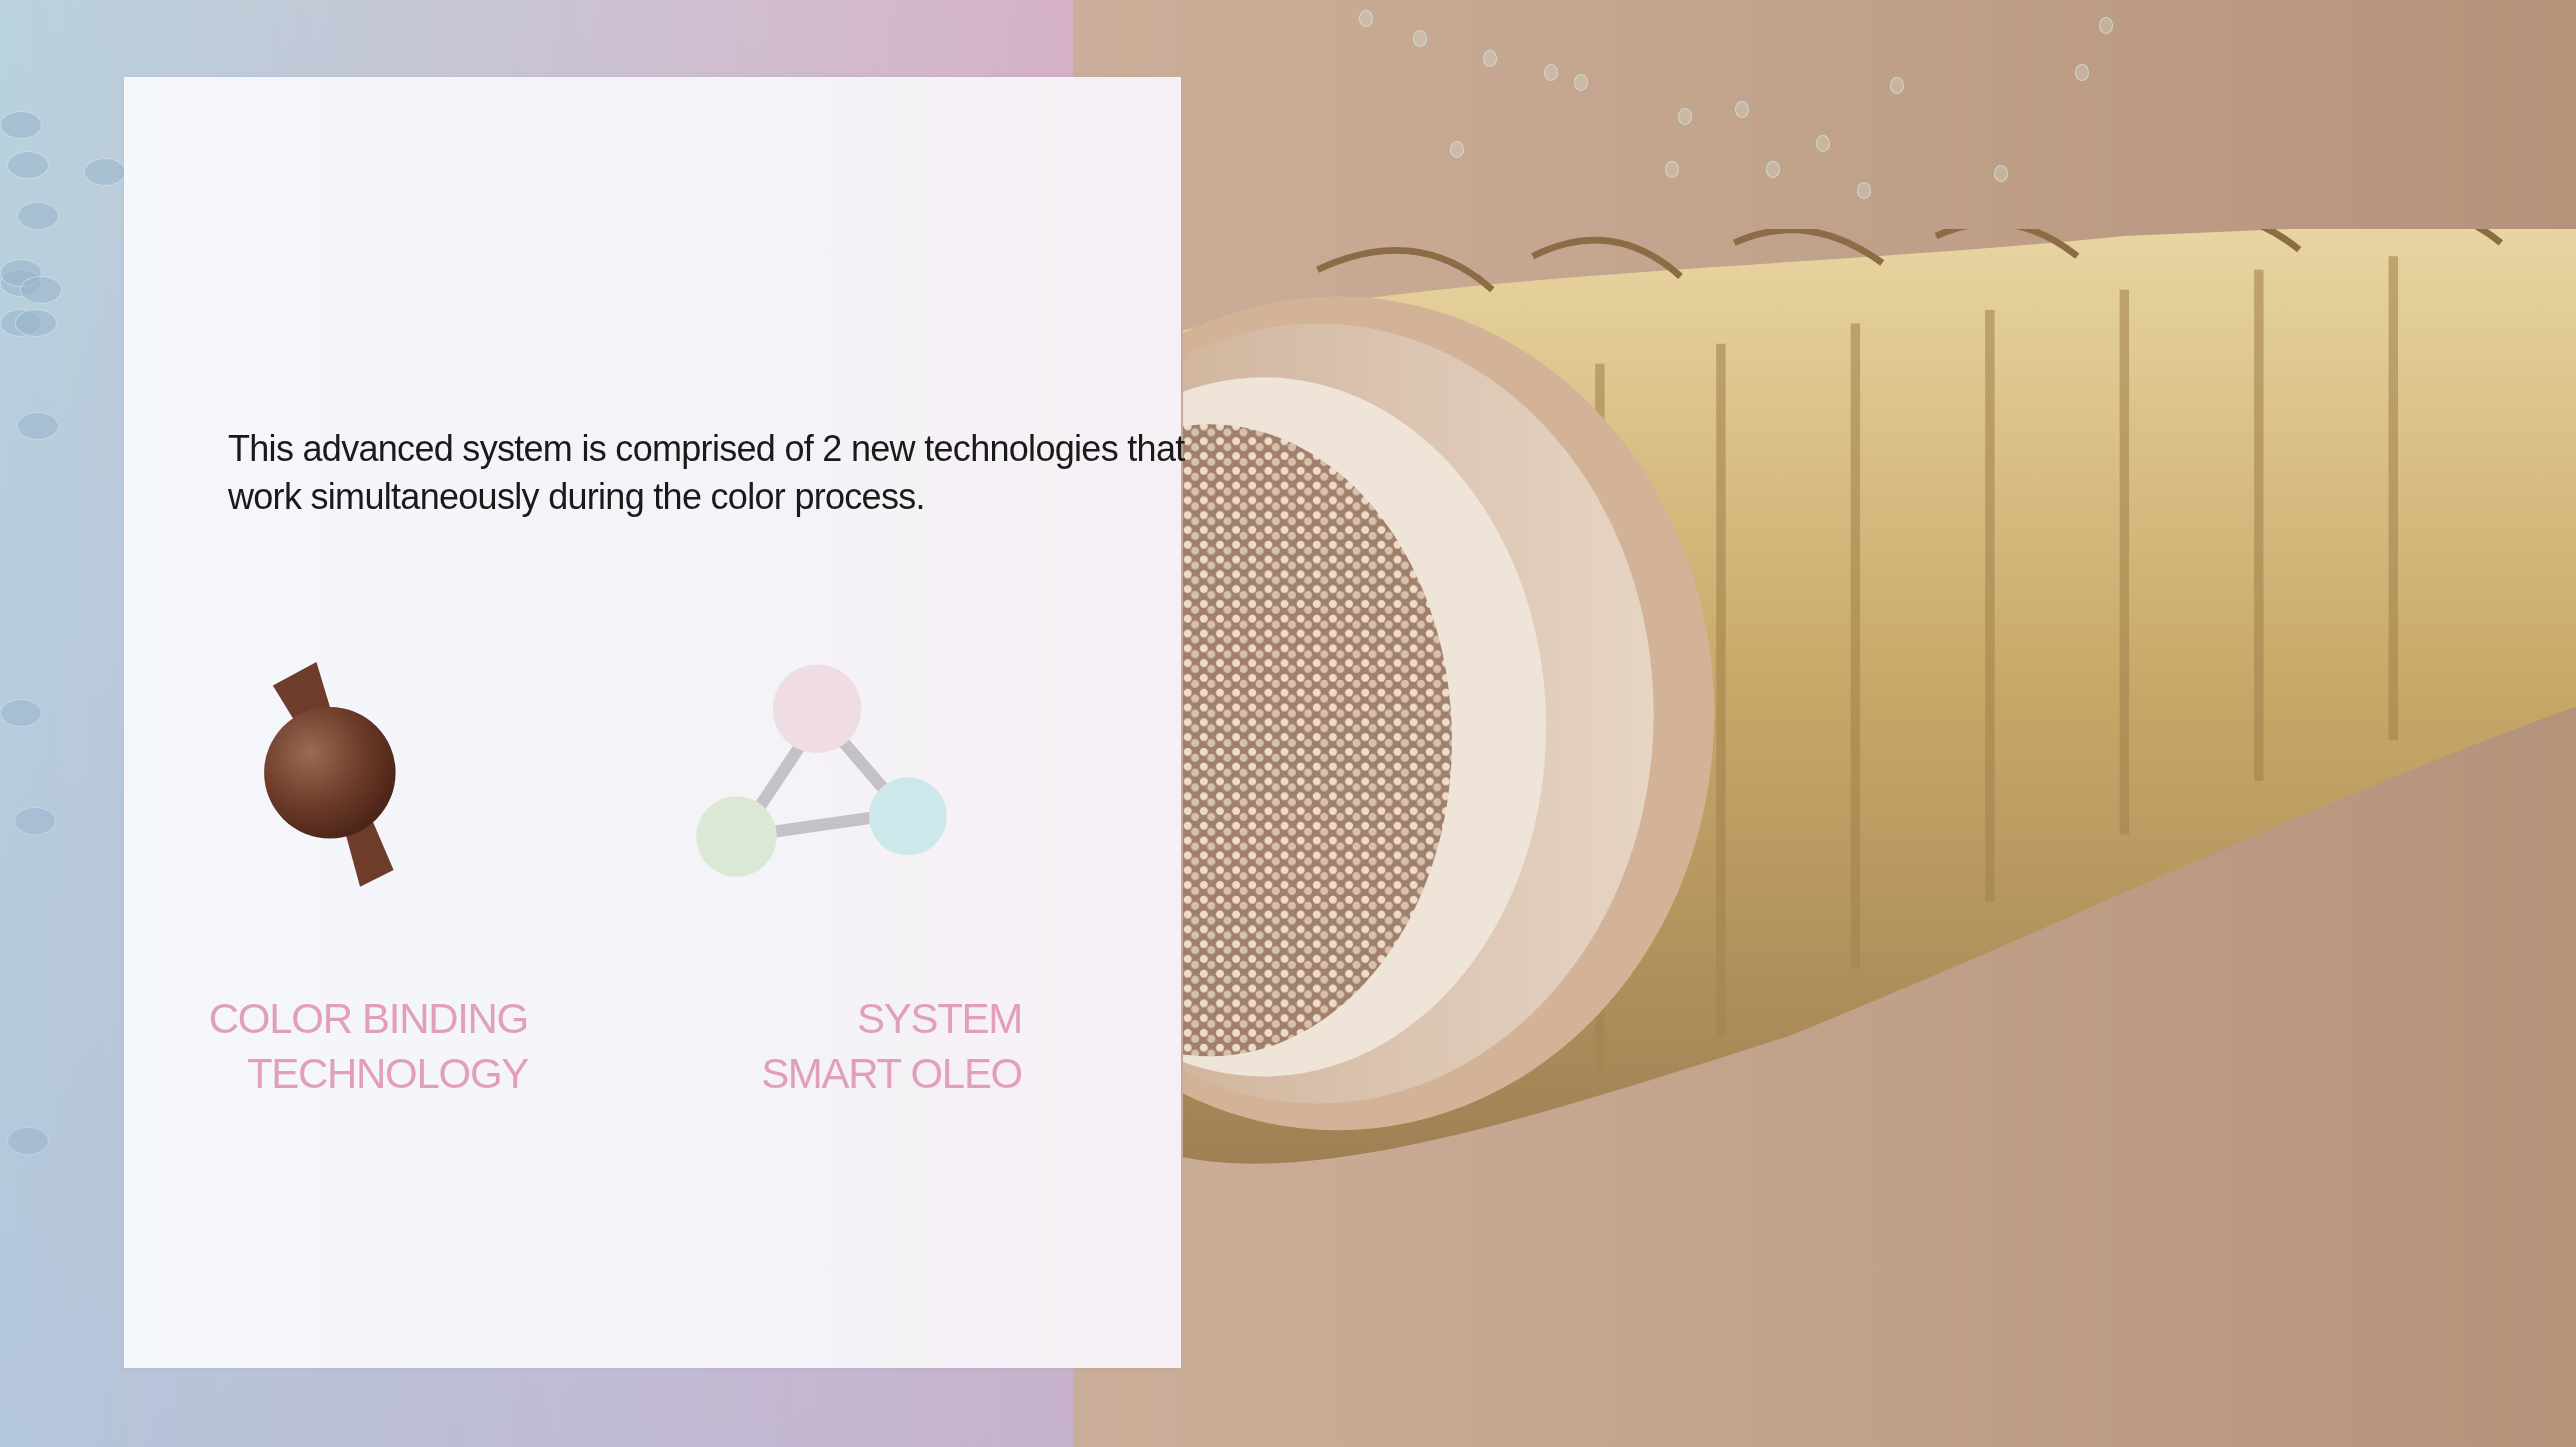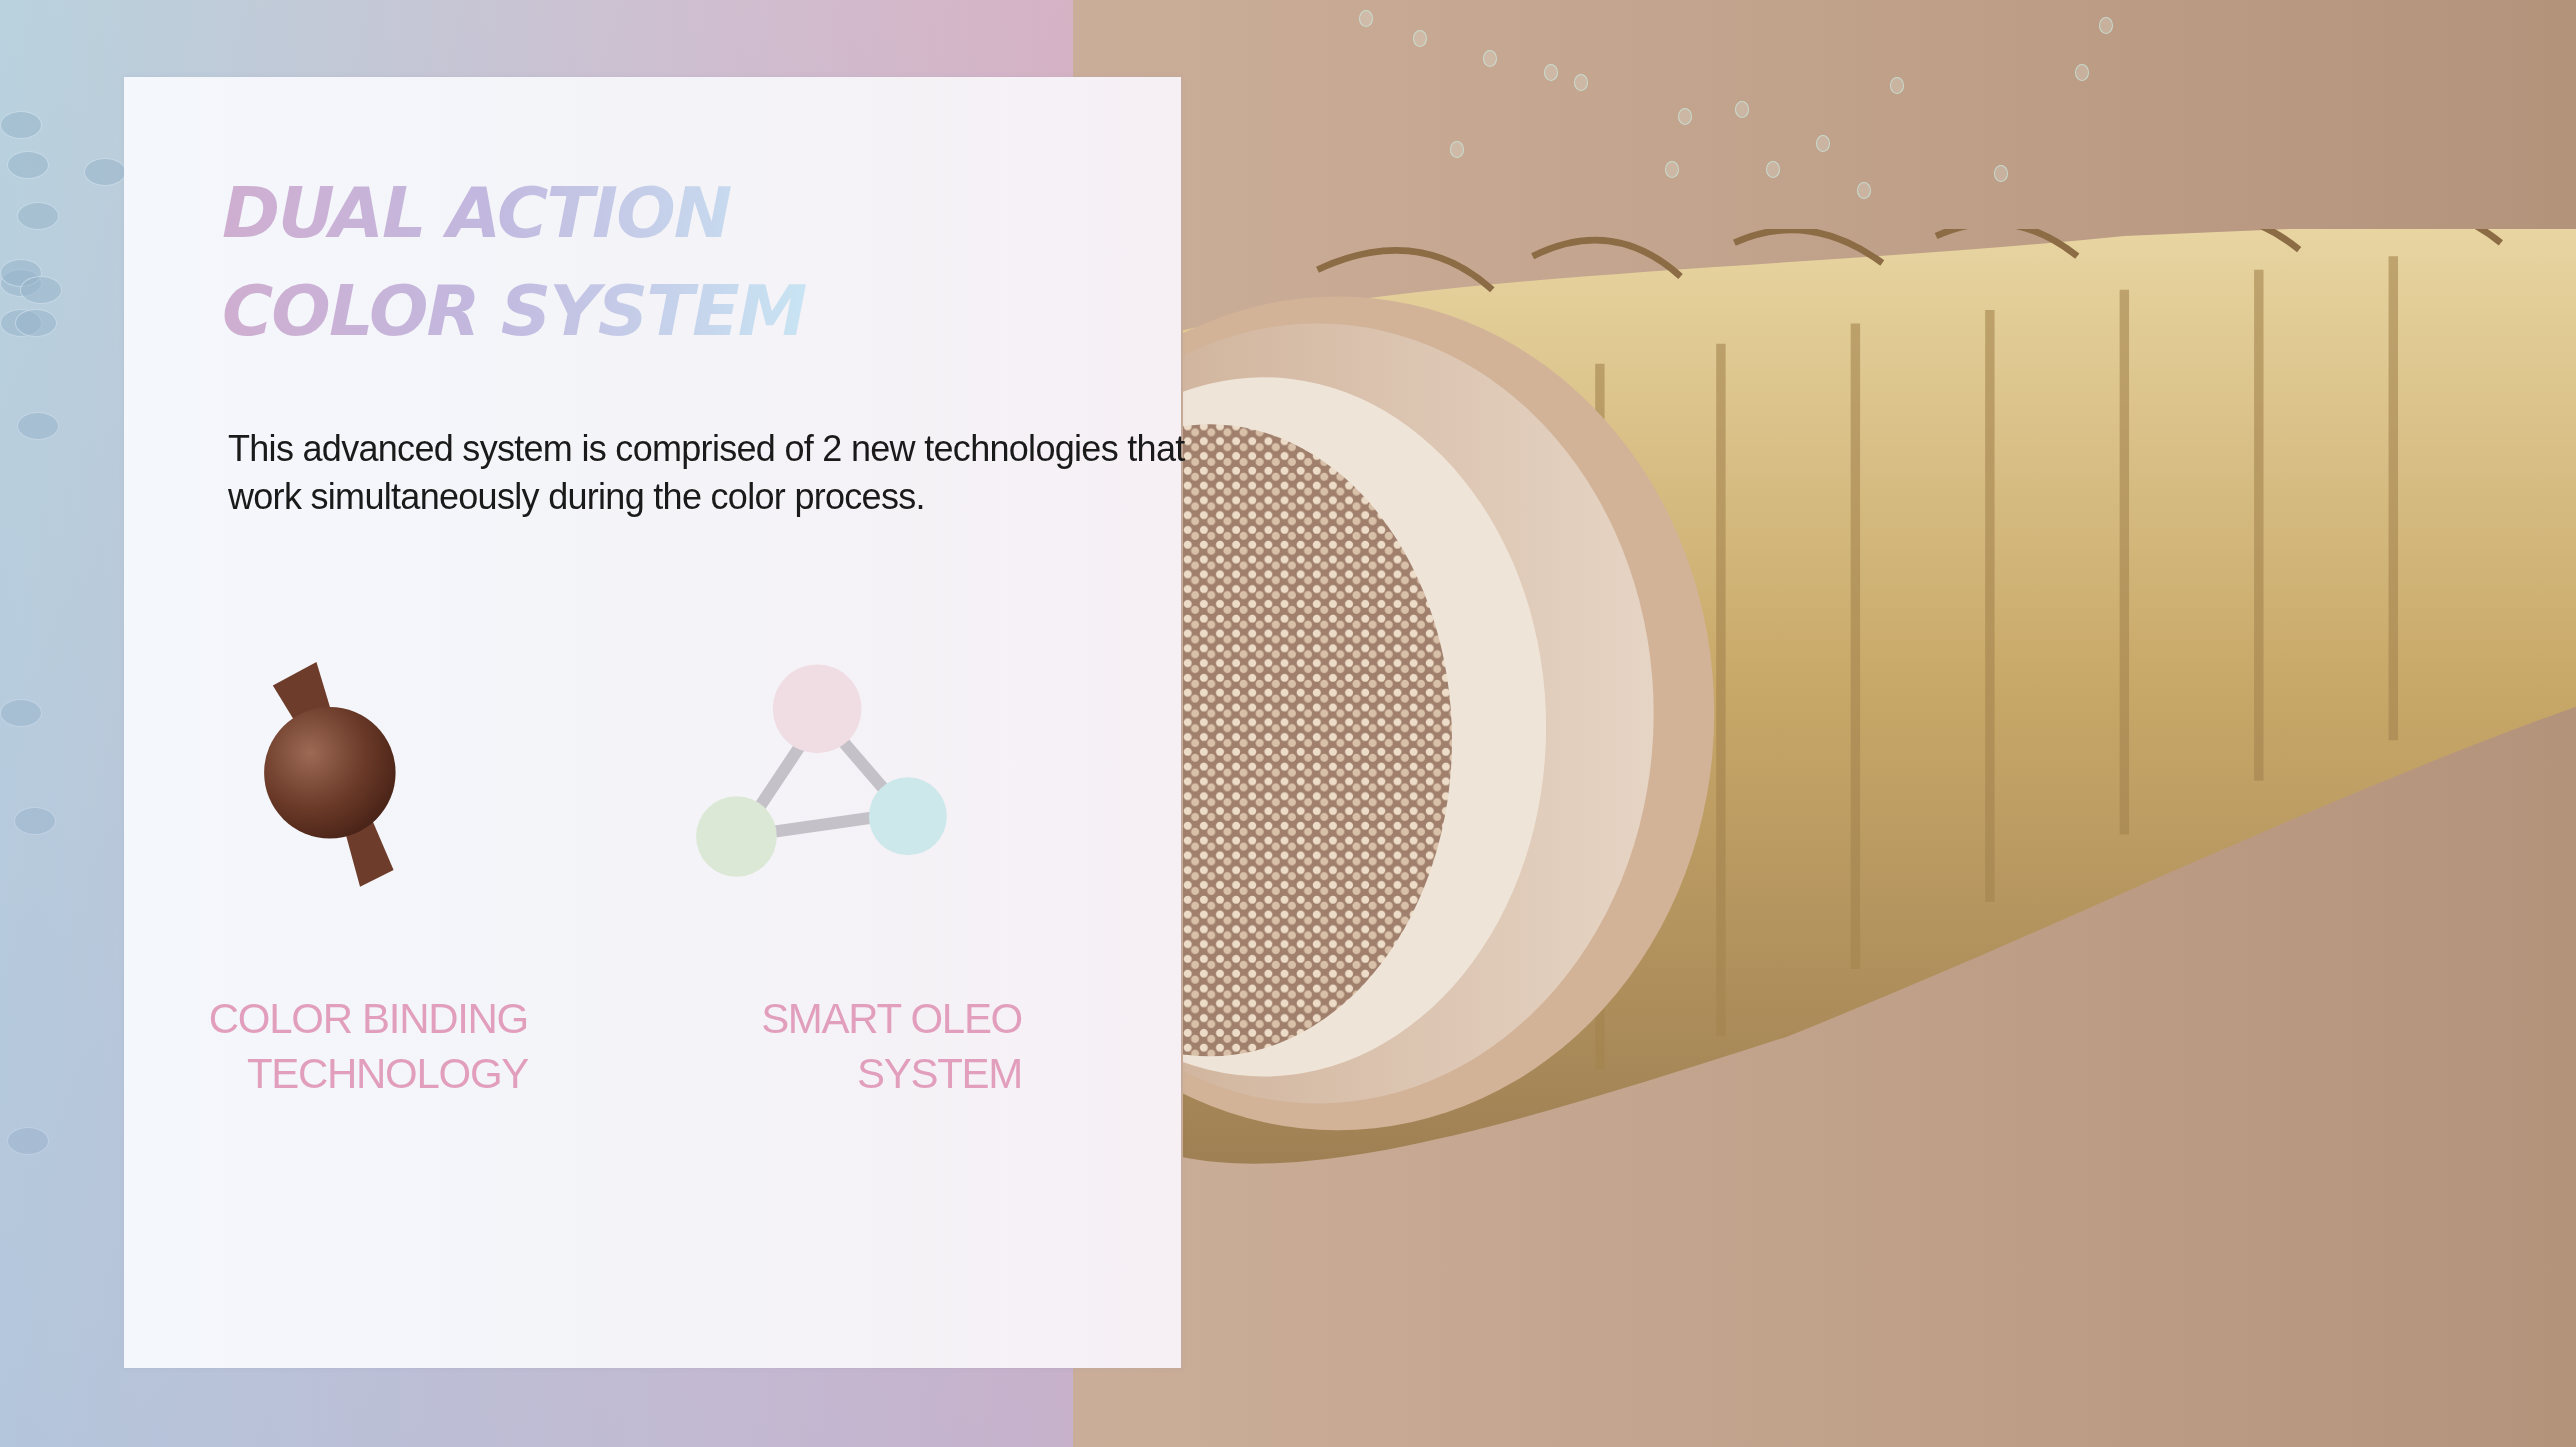--- a/index.html
+++ b/index.html
@@ -108,24 +108,20 @@
     <path d="M200 60 Q 350 -10 460 90 M520 40 Q 640 -20 740 70 M820 20 Q 930 -30 1040 50 M1120 10 Q 1230 -40 1330 40 M1450 -10 Q 1560 -50 1660 30 M1750 -20 Q 1860 -60 1960 20" stroke="#8c6c45" stroke-width="10" fill="none"></path>
     <path d="M620 200 L 620 1250 M800 170 L 800 1200 M1000 140 L 1000 1100 M1200 120 L 1200 1000 M1400 90 L 1400 900 M1600 60 L 1600 820 M1800 40 L 1800 760" stroke="#a3834f" stroke-width="14" fill="none" opacity="0.6"></path>
     <ellipse cx="230" cy="720" rx="560" ry="620" fill="#d2b398"></ellipse>
     <ellipse cx="200" cy="720" rx="500" ry="580" fill="url(#cut)"></ellipse>
     <ellipse cx="120" cy="740" rx="420" ry="520" fill="#efe4d8"></ellipse>
     <ellipse cx="40" cy="760" rx="360" ry="470" fill="url(#dots)"></ellipse>
   </svg>
 </div>
 
 <div class="card">
-  <h1 class="title">
-    <span>DUAL ACTION</span>
-    <span>COLOR SYSTEM</span>
-  </h1>
   <p class="desc">This advanced system is comprised of 2 new technologies that work simultaneously during the color process.</p>
 
   <div class="feature f1">
     <svg width="161" height="242" viewBox="0 0 240 360">
       <defs>
         <radialGradient id="choc" cx="0.35" cy="0.35" r="0.7">
           <stop offset="0" stop-color="#9c6a55"></stop>
           <stop offset="0.6" stop-color="#6b3a28"></stop>
           <stop offset="1" stop-color="#4a2418"></stop>
         </radialGradient>
@@ -145,18 +141,18 @@
       <g stroke="#c4c2c8" stroke-width="18" stroke-linecap="round">
         <line x1="200" y1="90" x2="80" y2="270"></line>
         <line x1="200" y1="90" x2="325" y2="235"></line>
         <line x1="80" y1="270" x2="325" y2="235"></line>
       </g>
       <circle cx="195" cy="80" r="66" fill="#f0dde3"></circle>
       <circle cx="75" cy="270" r="60" fill="#dbe8d6"></circle>
       <circle cx="330" cy="240" r="58" fill="#cde8ea"></circle>
     </svg>
     <div class="feature-label" style="margin-top:94px;">
+      <span>SYSTEM</span>
       <span>SMART OLEO</span>
-      <span>SYSTEM</span>
     </div>
   </div>
 </div>
 
 
 </body></html>

